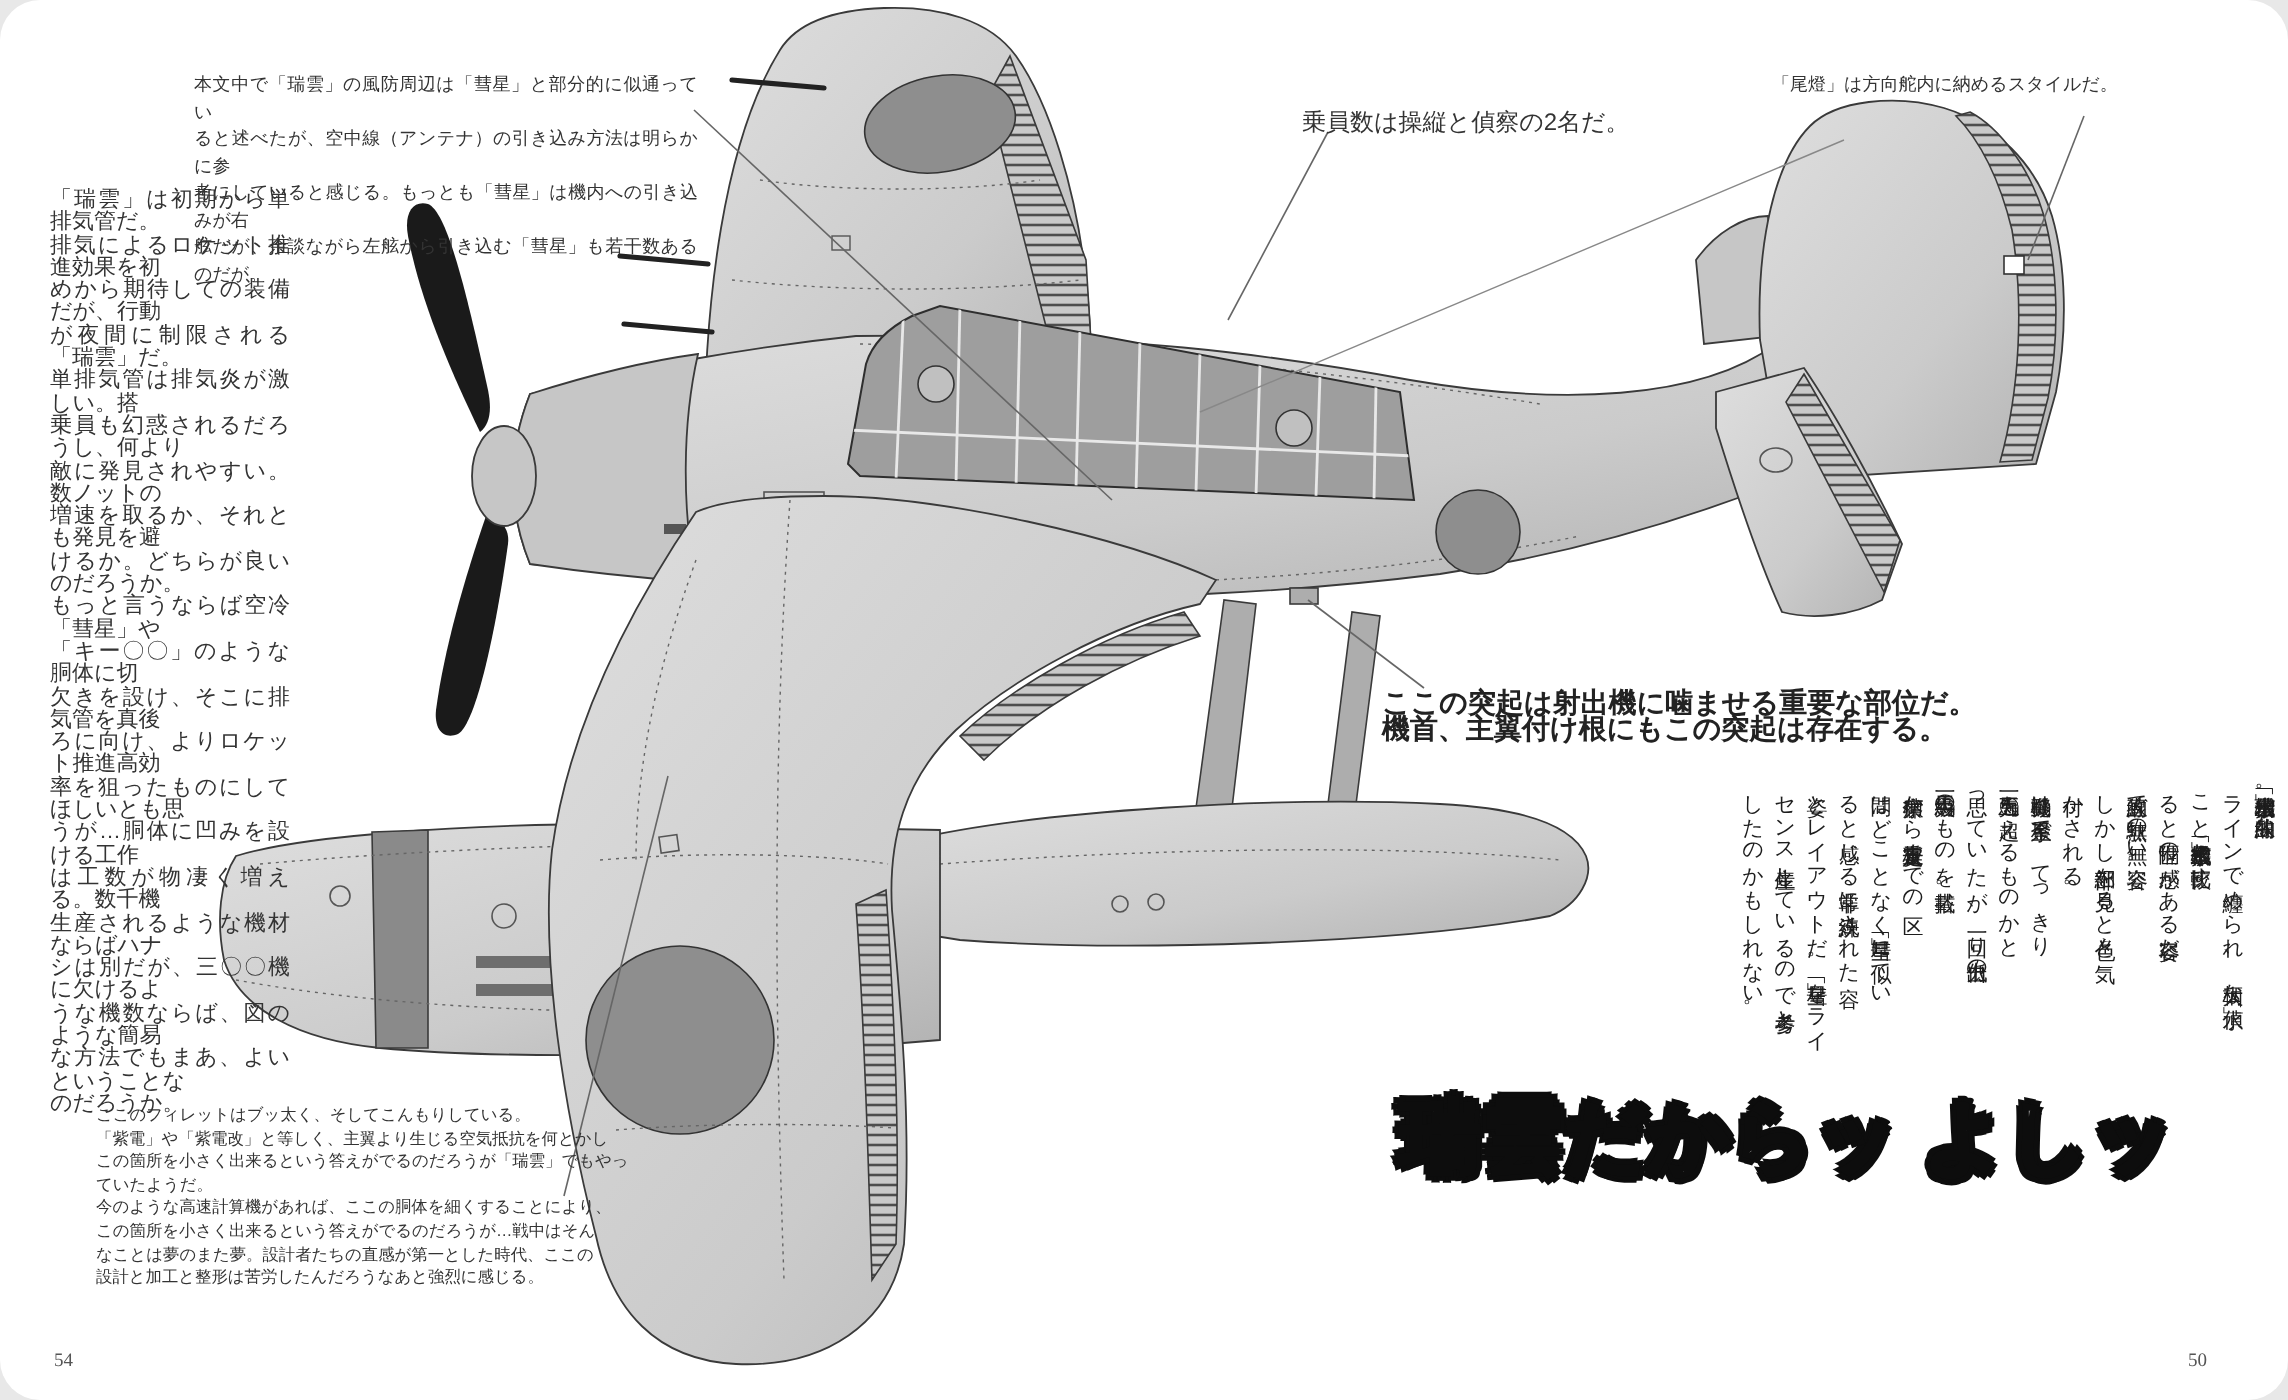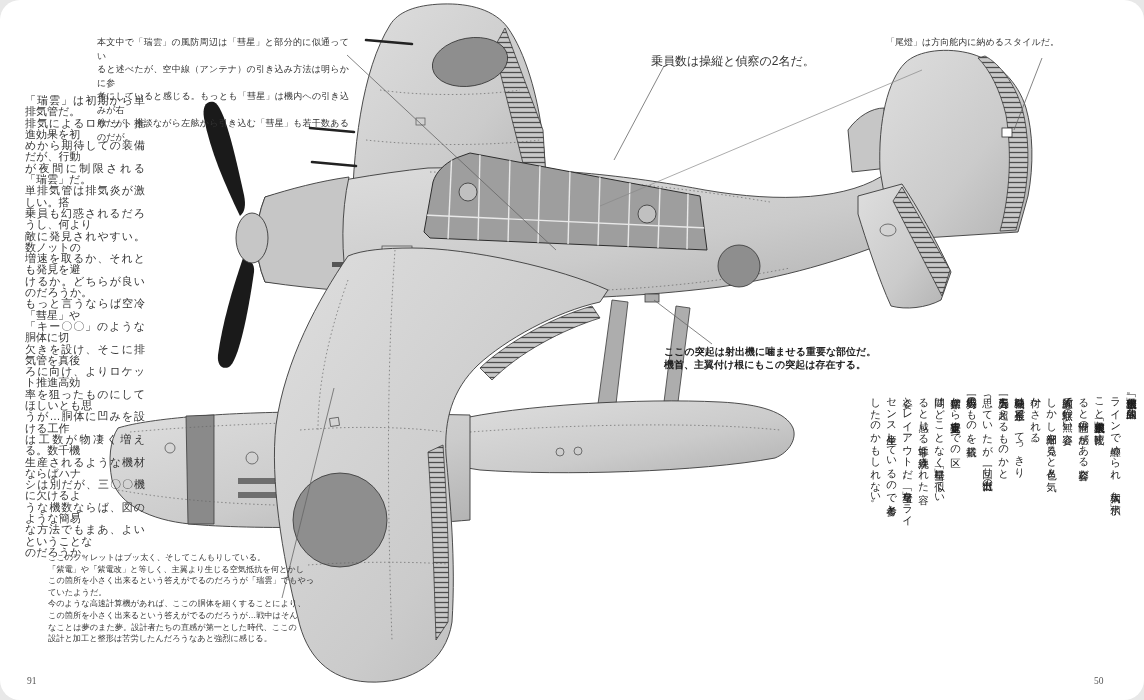--- a/index.html
+++ b/index.html
@@ -6,21 +6,21 @@
   .page{
     position:relative;width:1144px;height:700px;margin:0 auto;
     background:var(--c-paper,#ffffff);overflow:hidden;
     font-family:"Liberation Sans","DejaVu Sans",sans-serif;color:#2b2b2b;border-radius:20px;
   }
   .note{position:absolute;white-space:pre-line;color:#333;text-align:justify;}
   .note-topleft{left:97px;top:36px;width:252px;font-size:9px;line-height:13.5px;}
   .note-leftcol{left:25px;top:95px;width:120px;font-size:11px;line-height:11.3px;}
   .note-crew{left:651px;top:53px;font-size:12px;}
   .note-tail{left:886px;top:36px;font-size:9px;}
-  .note-protrusion{left:664px;top:345px;font-size:10px;line-height:13px;font-weight:bold;color:#222;}
+  .note-protrusion{left:691px;top:345px;font-size:14px;line-height:13px;font-weight:bold;color:#222;}
   .note-fillet{left:48px;top:552px;width:268px;font-size:8.2px;line-height:11.6px;}
   .blackbox{
     position:absolute;left:864px;top:351px;width:274px;height:43px;
     background:var(--c-title_black,#111);color:#fff;display:flex;align-items:center;justify-content:center;
     font-size:29px;font-weight:900;letter-spacing:1px;white-space:nowrap;
   }
   .vtext{
     position:absolute;left:866px;top:390px;width:274px;height:164px;
     writing-mode:vertical-rl;white-space:pre-line;
     font-size:10.5px;line-height:16px;font-weight:500;color:#1d1d1d;
@@ -221,16 +221,17 @@
 発動機は金星系で、てっきり
 一五〇〇馬力を超えるものかと
 思っていたが、一回り低出力の
 一二〇〇馬力級のものを搭載。
 偵察席から垂直安定板までの区
 間はどことなく「彗星」に似てい
 ると感じる非常に洗練された容
 姿とレイアウトだ。「彗星」をライ
 センス生産しているので参考と
 したのかもしれない。</div>
-
-  <div class="pagenum pagenum-left">91</div>
+  <div class="bigtitle">瑞雲だからッ よしッ</div>
+
+  <div class="pagenum pagenum-left">54</div>
   <div class="pagenum pagenum-right">50</div>
 </div>
 
 </body></html>

